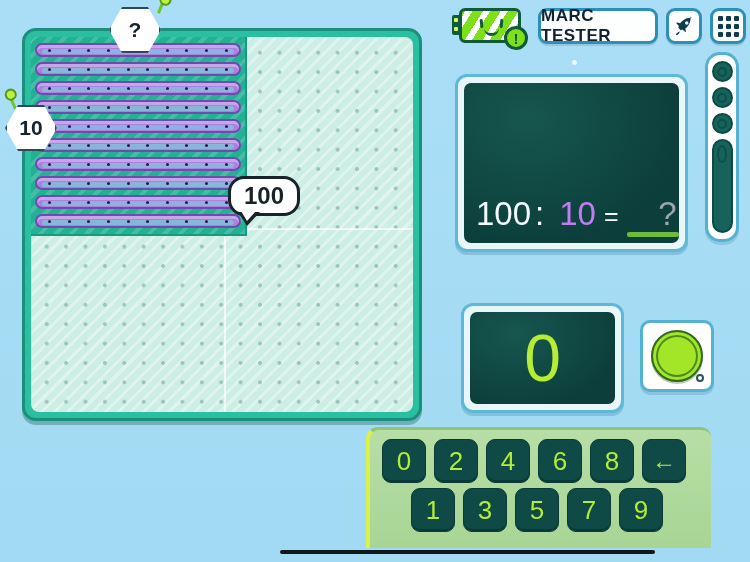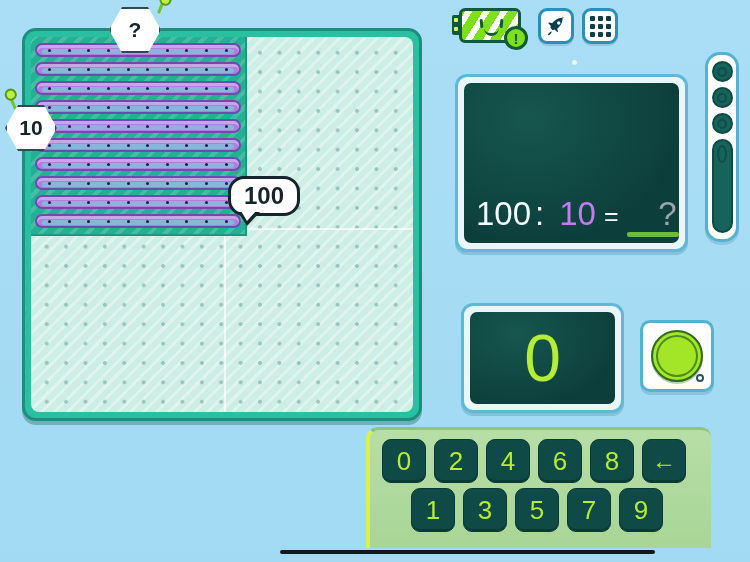--- a/index.html
+++ b/index.html
@@ -466,20 +466,21 @@
     <div class="battery-wrap">
       <div class="battery-nub"></div>
       <div class="battery-body">
         <span class="bat-eye l"></span>
         <span class="bat-eye r"></span>
         <span class="bat-smile"></span>
       </div>
       <div class="battery-badge">!</div>
     </div>
 
+    <div class="name-plate">MARC TESTER</div>
 
     <div class="icon-btn">
       <svg width="22" height="22" viewBox="0 0 24 24">
         <path d="M20.5 3.2c-4.2-.5-8 1-11 4L7.8 9 4.6 8.2c-.6-.2-1.1.5-.7 1l2.5 2.8-.6 1.9 2.6 2.6 1.9-.6 2.8 2.5c.5.4 1.2-.1 1-.7L13.3 15l1.8-1.7c3-3 4.5-6.8 4-11 0-.6-.2-1-.6-1.1z" fill="#0d3d4d"></path>
         <circle cx="15" cy="8.6" r="1.9" fill="#e9f7fb"></circle>
         <path d="M4.2 19.8c1-1 2.2-1.6 3.2-1.8-.2 1-.8 2.2-1.8 3.2-.6.6-1.8.9-2.3.8-.1-.5.3-1.6.9-2.2z" fill="#0d3d4d"></path>
       </svg>
     </div>
 
     <div class="icon-btn">

